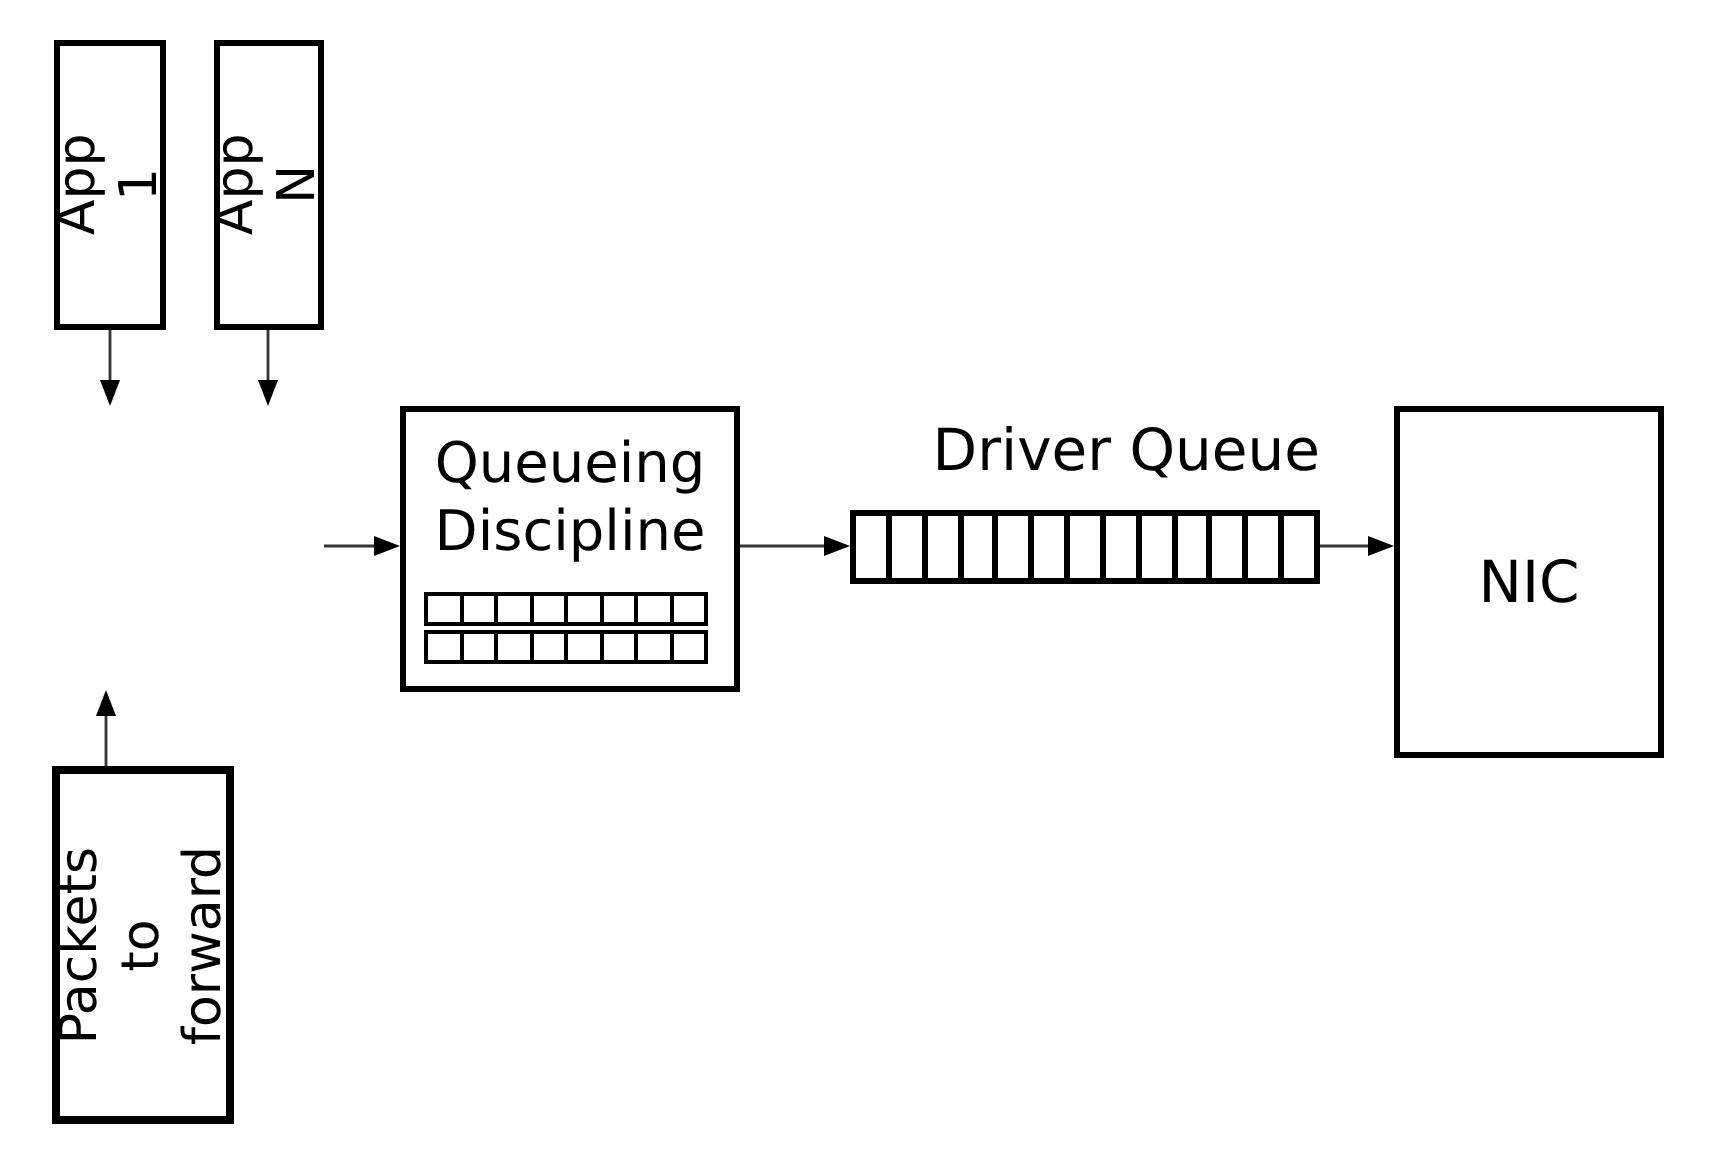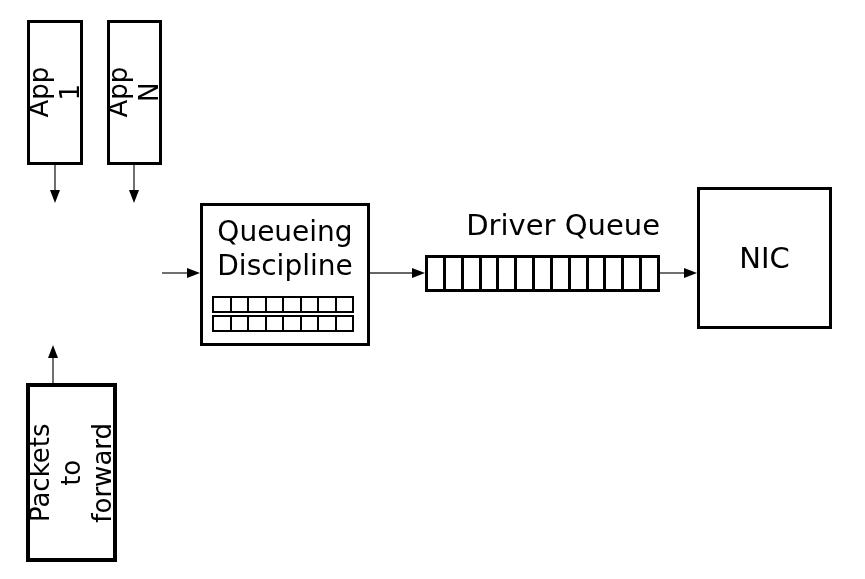--- a/index.html
+++ b/index.html
@@ -66,21 +66,21 @@
     text-align: right; font-size: 29px;
   }
   #dq-cells {
     position: absolute; left: 425px; top: 255px; width: 235px; height: 37px;
     border: 3px solid #000000; box-sizing: border-box;
     display: flex; background: #ffffff;
   }
   #dq-cells > div { flex: 1; border-right: 3px solid #000000; }
   #dq-cells > div:last-child { border-right: none; }
   
-  #nic-box { left: 697px; top: 187px; width: 135px; height: 142px; }
+  #nic-box { left: 697px; top: 203px; width: 135px; height: 176px; }
   #nic-box .node-label { font-size: 29px; }
   
   #forward-box { left: 26px; top: 383px; width: 91px; height: 179px; border-width: 4px; }
   
   .arrow { position: absolute; }
 </style>
 </head>
 <body>
 
 <div class="canvas">

